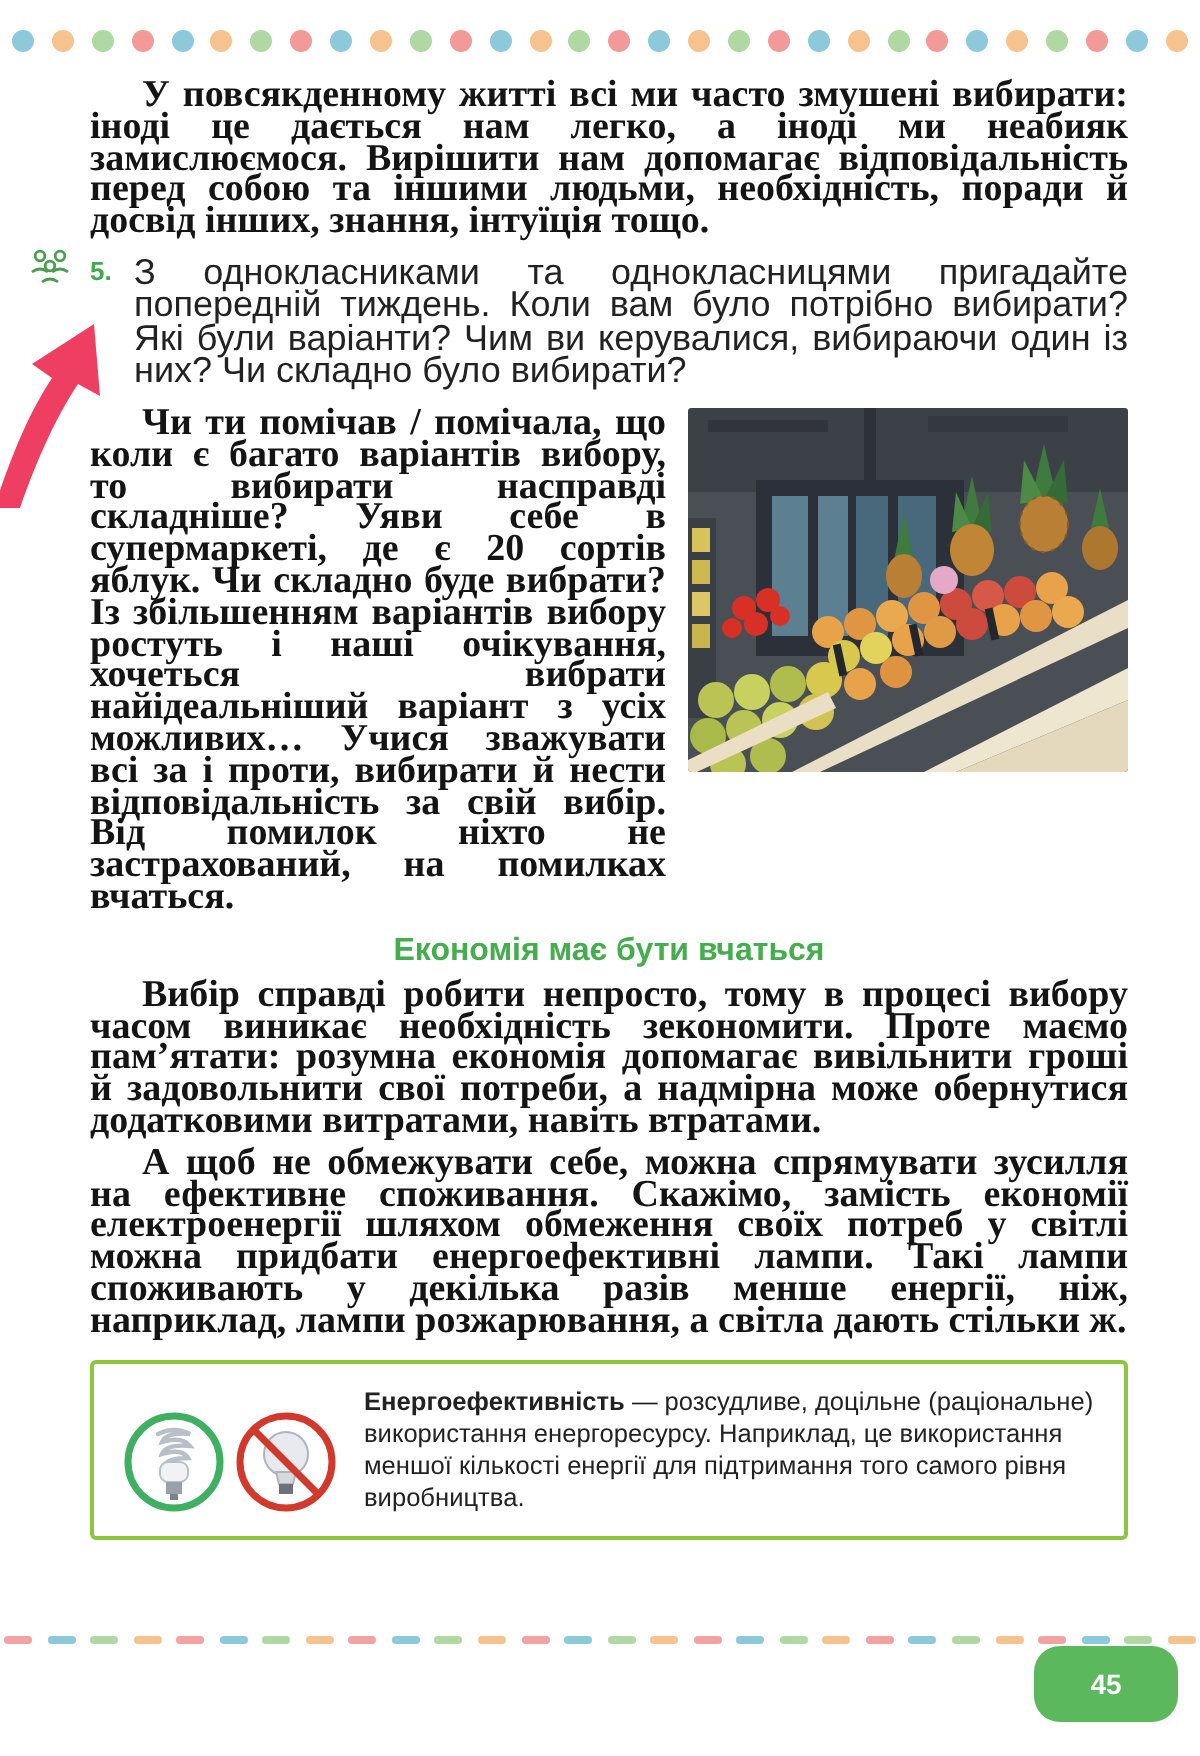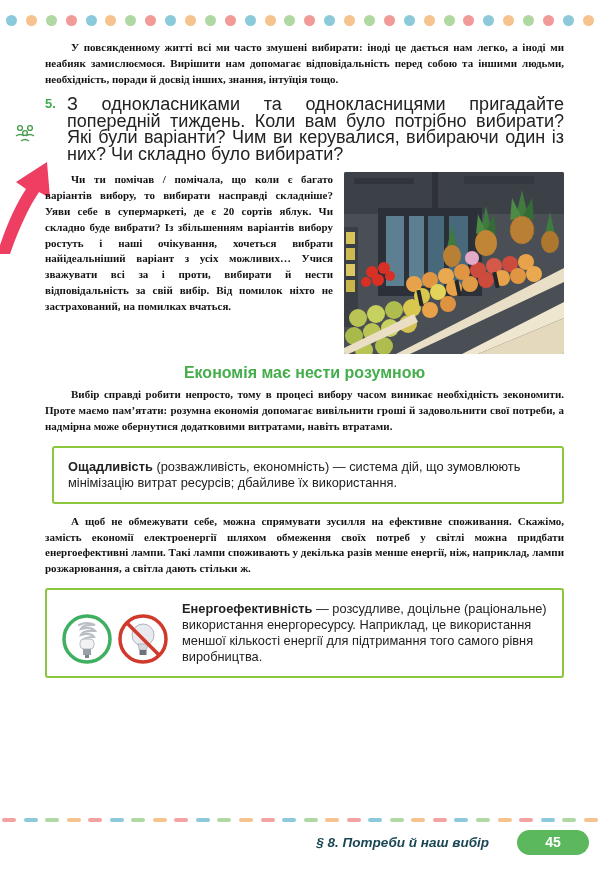--- a/index.html
+++ b/index.html
@@ -14,21 +14,21 @@
   
   .dots-row{
     position:absolute;top:15px;left:6px;right:6px;
     display:flex;justify-content:space-between;
   }
   .dots-row .dot{width:11px;height:11px;border-radius:50%;}
   
   .content{position:absolute;top:40px;left:45px;width:519px;}
   .serif-p{
     font-family:"Liberation Serif",serif;
-    font-size:11px;line-height:15.8px;font-weight:600;
+    font-size:19px;line-height:15.8px;font-weight:600;
     text-align:justify;text-indent:26px;
     margin:0 0 5px 0;color:#141414;
   }
   
   .task{display:flex;margin:9px 0 10px 0;}
   .task-number{
     flex:0 0 22px;font-weight:bold;font-size:13px;line-height:16.5px;
   }
   .task-text{
     font-size:18px;line-height:16.5px;color:#222;text-align:justify;
@@ -70,21 +70,21 @@
   .footer-dashes .dash{width:14px;height:4px;border-radius:2px;}
   .footer-bar{
     position:absolute;top:828px;left:0;right:0;height:28px;
     display:flex;align-items:center;justify-content:flex-end;
   }
   .footer-chapter{
     font-style:italic;font-weight:600;font-size:13.5px;
     margin-right:28px;
   }
   .page-badge{
-    width:72px;height:25px;border-radius:13px;margin-right:11px;
+    width:72px;height:38px;border-radius:13px;margin-right:11px;
     display:flex;align-items:center;justify-content:center;
     color:#ffffff;font-weight:bold;font-size:14px;
   }
 </style>
 </head>
 <body>
 
 <div class="page">
 
   <div class="dots-row">
@@ -234,27 +234,24 @@
           <circle cx="128" cy="86" r="7" fill="#e3a9c6"></circle>
 
           <polygon points="52,182 220,96 220,110 66,182" fill="#e9dfc6"></polygon>
           <polygon points="118,182 220,130 220,146 134,182" fill="#efe6cf"></polygon>
           <polygon points="134,182 220,146 220,182" fill="#e4d9bd"></polygon>
           <polygon points="0,176 70,142 74,150 0,184" fill="#eadfc4"></polygon>
         </svg>
       </div>
     </div>
 
-    <div class="section-heading" style="color:#44ad4c;">Економія має нести розумною</div>
+    <div class="section-heading" style="color:#44ad4c;">Економія має бути вчаться</div>
 
     <p class="serif-p">Вибір справді робити непросто, тому в процесі вибору часом виникає необхідність зекономити. Проте маємо пам’ятати: розумна економія допомагає вивільнити гроші й задовольнити свої потреби, а надмірна може обернутися додатковими витратами, навіть втратами.</p>
 
-    <div class="def-box">
-      <span class="term">Ощадливість</span><span> (розважливість, економність) — система дій, що зумовлюють мінімізацію витрат ресурсів; дбайливе їх використання.</span>
-    </div>
 
     <p class="serif-p">А щоб не обмежувати себе, можна спрямувати зусилля на ефективне споживання. Скажімо, замість економії електроенергії шляхом обмеження своїх потреб у світлі можна придбати енергоефективні лампи. Такі лампи споживають у декілька разів менше енергії, ніж, наприклад, лампи розжарювання, а світла дають стільки ж.</p>
 
     <div class="def-box with-icons">
       <div class="bulb-icons">
         <span>
           <svg width="52" height="52" viewBox="0 0 52 52">
             <circle cx="26" cy="26" r="23" fill="#ffffff" stroke="#3faf62" stroke-width="3.5"></circle>
             <path d="M18 12 q8 -4 16 0 q-12 -1 -14 4 q10 -3 14 2 q-12 -1 -14 4 q10 -3 13 2 q-10 0 -12 4" fill="none" stroke="#b9bfc6" stroke-width="2.2" stroke-linecap="round"></path>
             <rect x="19" y="26" width="14" height="10" rx="4" fill="#f2f2f5" stroke="#b9bfc6" stroke-width="1"></rect>
@@ -302,17 +299,16 @@
       <div class="dash" style="background: rgb(242, 163, 161);"></div>
       <div class="dash" style="background: rgb(140, 201, 218);"></div>
       <div class="dash" style="background: rgb(175, 216, 162);"></div>
       <div class="dash" style="background: rgb(246, 194, 142);"></div>
       <div class="dash" style="background: rgb(242, 163, 161);"></div>
       <div class="dash" style="background: rgb(140, 201, 218);"></div>
       <div class="dash" style="background: rgb(175, 216, 162);"></div>
       <div class="dash" style="background: rgb(246, 194, 142);"></div>
     </div>
   <div class="footer-bar">
-    <div class="footer-chapter" style="color:#1a4654;">§ 8.  Потреби й наш вибір</div>
     <div class="page-badge" style="background:#5cb85c;">45</div>
   </div>
 
 </div>
 
 </body></html>

